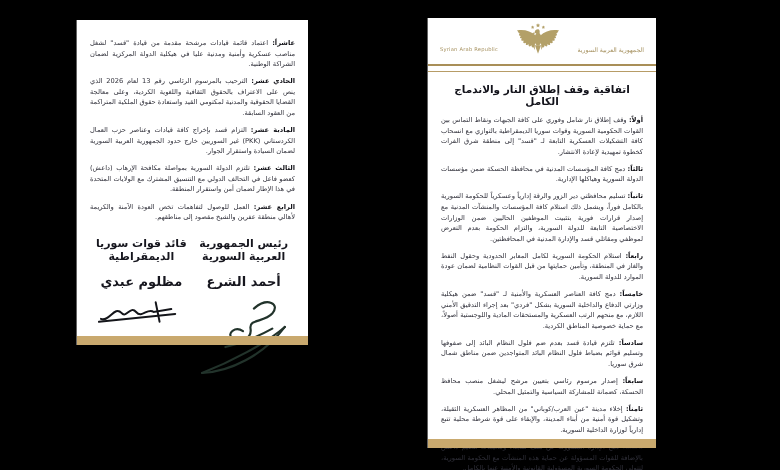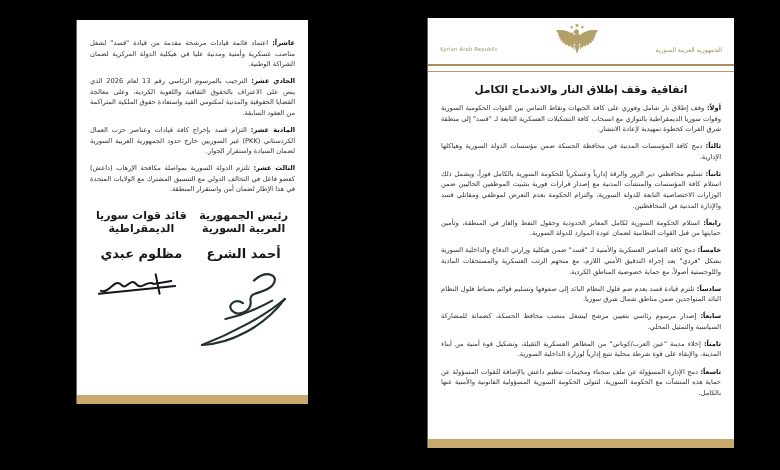--- a/index.html
+++ b/index.html
@@ -4,22 +4,22 @@
 <style>
   html,body { margin:0; padding:0; background:#000; }
   .stage {
     position:relative; width:780px; height:470px; background:#000;
     overflow:hidden; font-family:"DejaVu Sans", sans-serif;
   }
   .page {
     position:absolute; background:#ffffff;
     box-shadow:-1px 0 0 rgba(180,180,180,.55), 0 0 10px rgba(0,0,0,.9);
   }
-  .page-left  { left:77px;  top:20px; width:231px; height:384px; }
-  .page-right { left:428px; top:18px; width:306px; height:430px; }
+  .page-left  { left:77px;  top:20px; width:231px; height:325px; }
+  .page-right { left:428px; top:18px; width:228px; height:430px; }
   .gold-bar { position:absolute; left:0; right:0; bottom:0; height:9px; background:#c9a96e; }
 
   
   .hdr { display:flex; align-items:flex-end; justify-content:space-between; padding:8px 12px 2px 12px; height:42px; box-sizing:border-box; }
   .hdr-en { font-size:5.2px; color:#a5905e; letter-spacing:.2px; align-self:center; margin-top:14px; }
   .hdr-ar { font-size:6.2px; color:#a5905e; direction:rtl; align-self:center; margin-top:14px; }
   .emblem { width:46px; height:36px; margin-top:-4px; }
   .rule-thick { border:0; border-top:2.5px solid #a98f58; margin:4px 0 0 0; }
   .rule-thin  { border:0; border-top:1px   solid #b79c66; margin:5px 0 0 0; }
   .doc-title { direction:rtl; text-align:center; font-weight:bold; font-size:10.5px; color:#12121a; margin:11px 10px 8px 10px; }
@@ -39,20 +39,21 @@
 <body>
 
 <div class="stage">
 
   <div class="page page-left">
     <div class="body-col-l">
       <p class="para"><b>عاشراً:</b> <span>اعتماد قائمة قيادات مرشحة مقدمة من قيادة "قسد" لشغل مناصب عسكرية وأمنية ومدنية عليا في هيكلية الدولة المركزية لضمان الشراكة الوطنية.</span></p>
       <p class="para"><b>الحادي عشر:</b> <span>الترحيب بالمرسوم الرئاسي رقم 13 لعام 2026 الذي ينص على الاعتراف بالحقوق الثقافية واللغوية الكردية، وعلى معالجة القضايا الحقوقية والمدنية لمكتومي القيد واستعادة حقوق الملكية المتراكمة من العقود السابقة.</span></p>
       <p class="para"><b>المادية عشر:</b> <span>التزام قسد بإخراج كافة قيادات وعناصر حزب العمال الكردستاني (PKK) غير السوريين خارج حدود الجمهورية العربية السورية لضمان السيادة واستقرار الجوار.</span></p>
       <p class="para"><b>الثالث عشر:</b> <span>تلتزم الدولة السورية بمواصلة مكافحة الإرهاب (داعش) كعضو فاعل في التحالف الدولي مع التنسيق المشترك مع الولايات المتحدة في هذا الإطار لضمان أمن واستقرار المنطقة.</span></p>
+      <p class="para"><b>الرابع عشر:</b> <span>العمل للوصول لتفاهمات تخص العودة الآمنة والكريمة لأهالي منطقة عفرين والشيخ مقصود إلى مناطقهم.</span></p>
 
       <div class="sigs">
         <div class="sig-col">
           <div class="sig-title">رئيس الجمهورية العربية السورية</div>
           <div class="sig-name">أحمد الشرع</div>
           <svg class="sig-art" width="92" height="88" viewBox="0 0 110 100">
             <g fill="none" stroke="#22332b" stroke-width="2.6" stroke-linecap="round">
               <path d="M68,16 C84,2 100,10 90,22 C80,33 62,28 64,40 C66,52 50,60 42,52 C35,45 46,37 55,43"></path>
               <path d="M34,62 C52,58 72,50 90,40"></path>
               <path d="M6,93 C40,80 82,58 105,38"></path>

